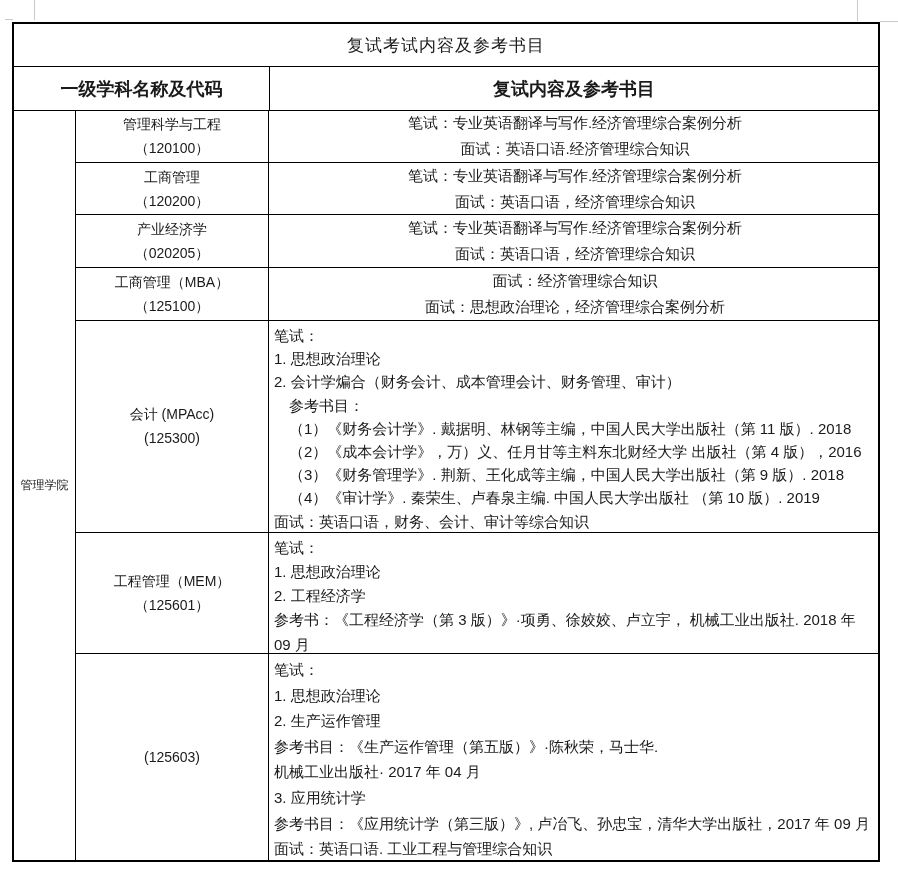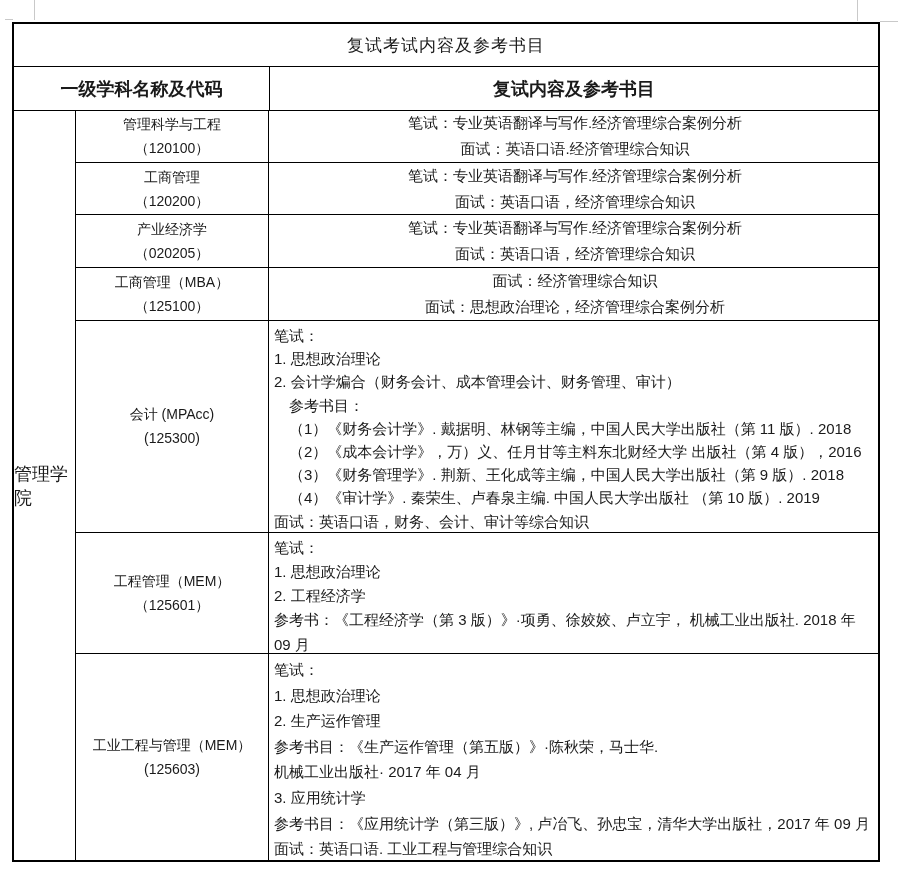--- a/index.html
+++ b/index.html
@@ -41,21 +41,21 @@
   }
   .header-right {
     flex:1;
     display:flex; align-items:center; justify-content:center;
     font-size:18px;
   }
   .body-wrap { flex:1; display:flex; min-height:0; }
   .college-col {
     width:62px; border-right:1px solid #000;
     display:flex; align-items:center; justify-content:center;
-    font-size:18px;
+    font-size:12px;
   }
   .rows-col { flex:1; display:flex; flex-direction:column; min-width:0; }
   .trow { display:flex; border-bottom:1px solid #000; min-height:0; }
   .trow:last-child { border-bottom:none; }
   .major-cell {
     width:193px; border-right:1px solid #000;
     display:flex; flex-direction:column; align-items:center; justify-content:center;
     text-align:center; font-size:14px; line-height:24px;
     padding:2px;
   }
@@ -184,21 +184,20 @@
           <div class="line">笔试：</div>
           <div class="line">1. 思想政治理论</div>
           <div class="line">2. 工程经济学</div>
           <div class="line">参考书：《工程经济学（第 3 版）》·项勇、徐姣姣、卢立宇， 机械工业出版社. 2018 年 09 月</div>
 
         </div>
       </div>
 
       <div class="trow row-iem">
         <div class="major-cell">
-          <div>工业工程与管理（MEM）</div>
           <div>(125603)</div>
         </div>
         <div class="content-cell">
           <div class="line">笔试：</div>
           <div class="line">1. 思想政治理论</div>
           <div class="line">2. 生产运作管理</div>
           <div class="line">参考书目：《生产运作管理（第五版）》·陈秋荣，马士华.</div>
           <div class="line">机械工业出版社· 2017 年 04 月</div>
           <div class="line">3. 应用统计学</div>
           <div class="line">参考书目：《应用统计学（第三版）》, 卢冶飞、孙忠宝，清华大学出版社，2017 年 09 月</div>

